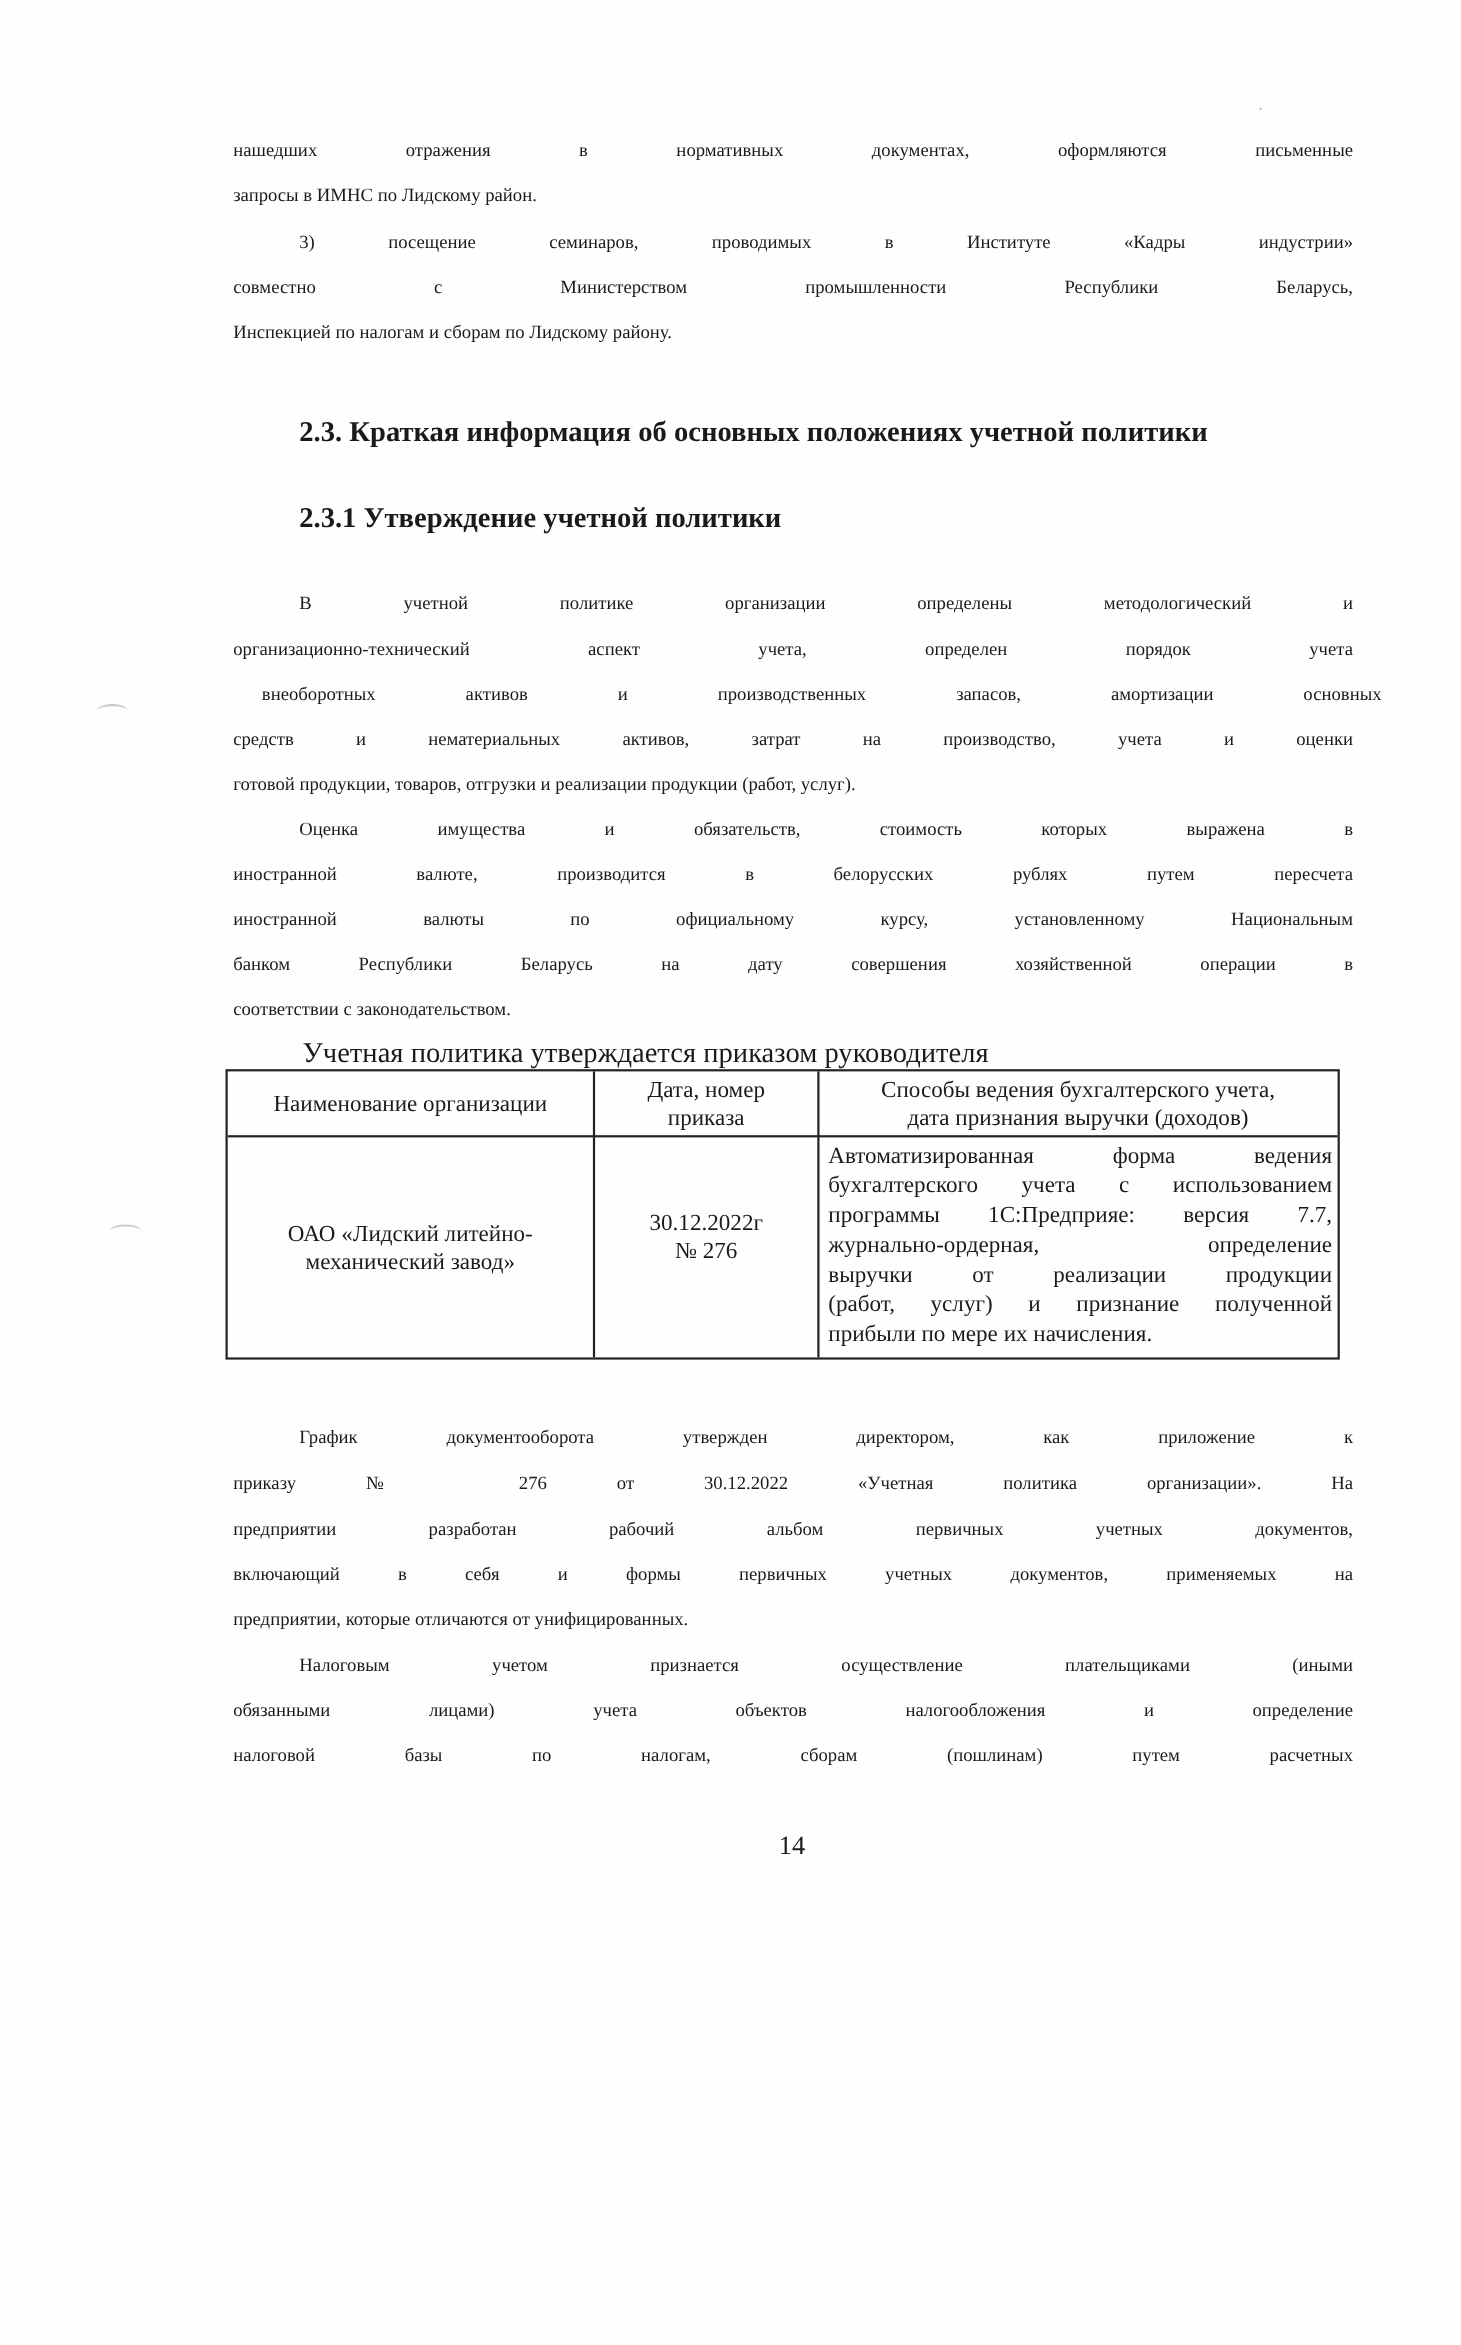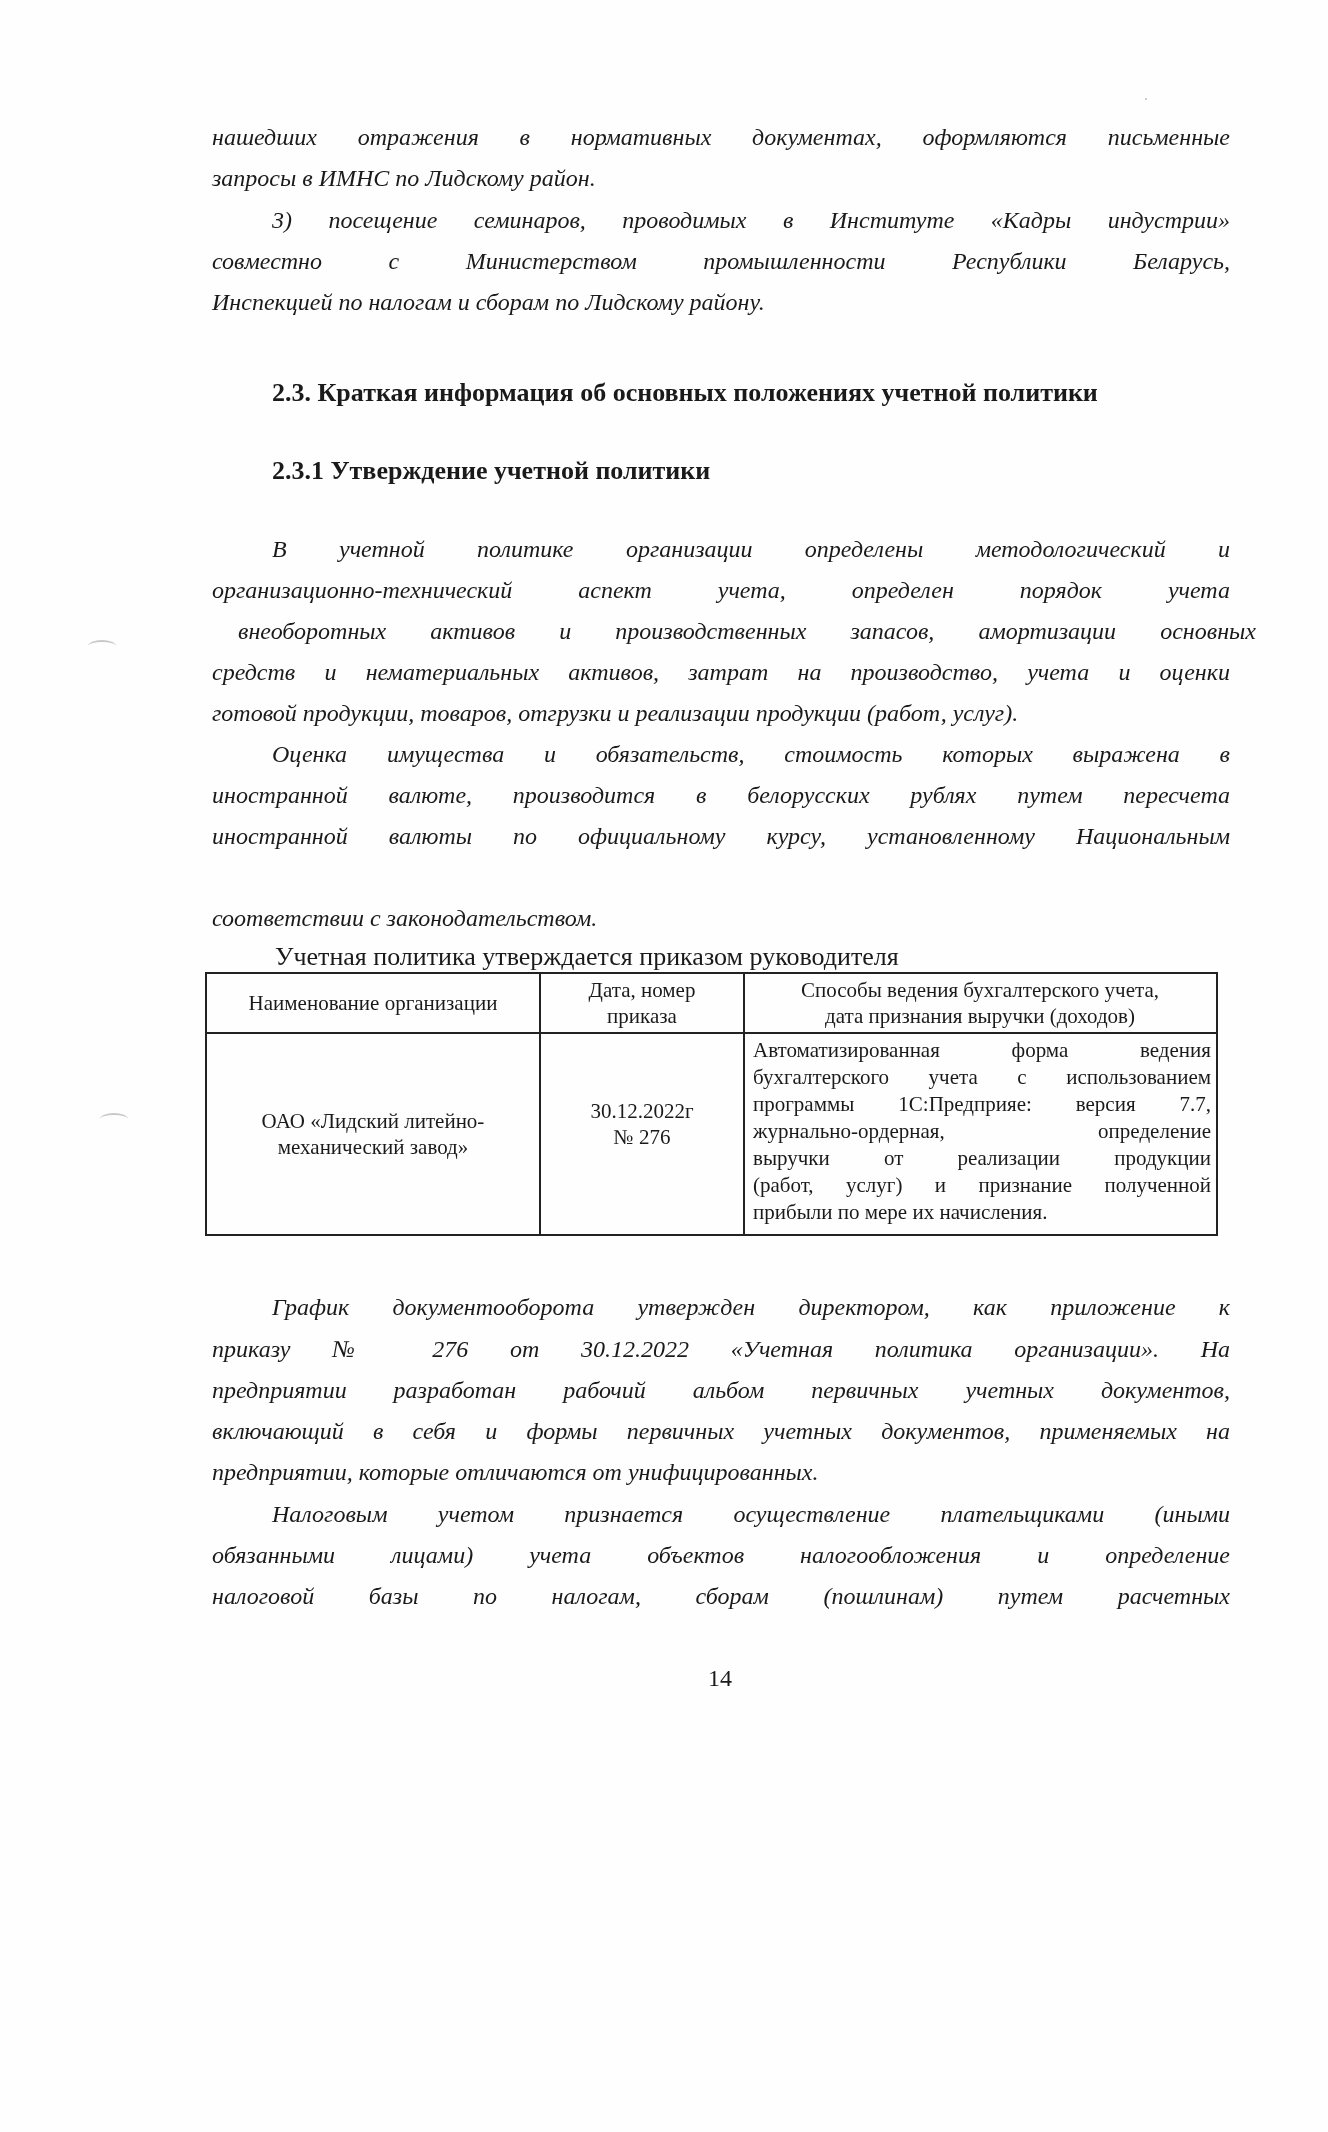--- a/index.html
+++ b/index.html
@@ -4,22 +4,22 @@
   <style>
     html, body { margin: 0; padding: 0; background: #ffffff; }
     body {
       width: 1328px; height: 2132px; position: relative; overflow: hidden;
       font-family: "Liberation Serif", "DejaVu Serif", serif; color: #1a1a1a;
     }
     .page { position: absolute; left: 0; top: 0; width: 1328px; height: 2132px; background: #fefefe; }
     .mark { position: absolute; width: 28px; height: 10px; border-top: 2px solid #c8c8c8; border-radius: 50% 50% 0 0; }
     .dot { position: absolute; width: 2px; height: 2px; background: #bbb; border-radius: 1px; }
     .line {
-      position: absolute; left: 212px; width: 1018px; font-size: 24px; line-height: 30px;
-      white-space: nowrap; text-align: justify; text-align-last: justify; font-style: italic;
+      position: absolute; left: 212px; width: 1018px; font-size: 17px; line-height: 30px;
+      white-space: nowrap; text-align: justify; text-align-last: justify;
     }
     .line.last { text-align-last: left; }
     .indent { left: 272px; width: 958px; }
     .heading { position: absolute; left: 272px; font-size: 26px; font-weight: bold; line-height: 30px; white-space: nowrap; }
     .caption { position: absolute; left: 275px; font-size: 26px; line-height: 30px; white-space: nowrap; text-align: center; }
     .table { position: absolute; left: 205px; top: 972px; width: 1013px; height: 264px; border: 2px solid #222; box-sizing: border-box; }
     .hline { position: absolute; left: 0; right: 0; height: 0; border-top: 2px solid #222; }
     .vline { position: absolute; top: 0; bottom: 0; width: 0; border-left: 2px solid #222; }
     .cell { position: absolute; font-size: 21px; line-height: 26px; text-align: center; display: flex; flex-direction: column; justify-content: center; }
     .cell-text { position: absolute; font-size: 21px; line-height: 25px; white-space: nowrap; text-align: justify; text-align-last: justify; }
@@ -47,20 +47,21 @@
 
   <div class="line indent" style="top:534px;">В учетной политике организации определены методологический и</div>
   <div class="line" style="top:575px;">организационно-технический аспект учета, определен порядок учета</div>
   <div class="line" style="top:616px;margin-left:26px;">внеоборотных активов и производственных запасов, амортизации основных</div>
   <div class="line" style="top:657px;">средств и нематериальных активов, затрат на производство, учета и оценки</div>
   <div class="line last" style="top:698px;">готовой продукции, товаров, отгрузки и реализации продукции (работ, услуг).</div>
 
   <div class="line indent" style="top:739px;">Оценка имущества и обязательств, стоимость которых выражена в</div>
   <div class="line" style="top:780px;">иностранной валюте, производится в белорусских рублях путем пересчета</div>
   <div class="line" style="top:821px;">иностранной валюты по официальному курсу, установленному Национальным</div>
+  <div class="line" style="top:862px;">банком Республики Беларусь на дату совершения хозяйственной операции в</div>
   <div class="line last" style="top:903px;">соответствии с законодательством.</div>
 
   <div class="caption" style="top:942px;">Учетная политика утверждается приказом руководителя</div>
 
   <div class="table">
     <div class="hline" style="top:58px;"></div>
     <div class="vline" style="left:332px;"></div>
     <div class="vline" style="left:536px;"></div>
 
     <div class="cell" style="left:0; top:0; width:332px; height:58px;">

